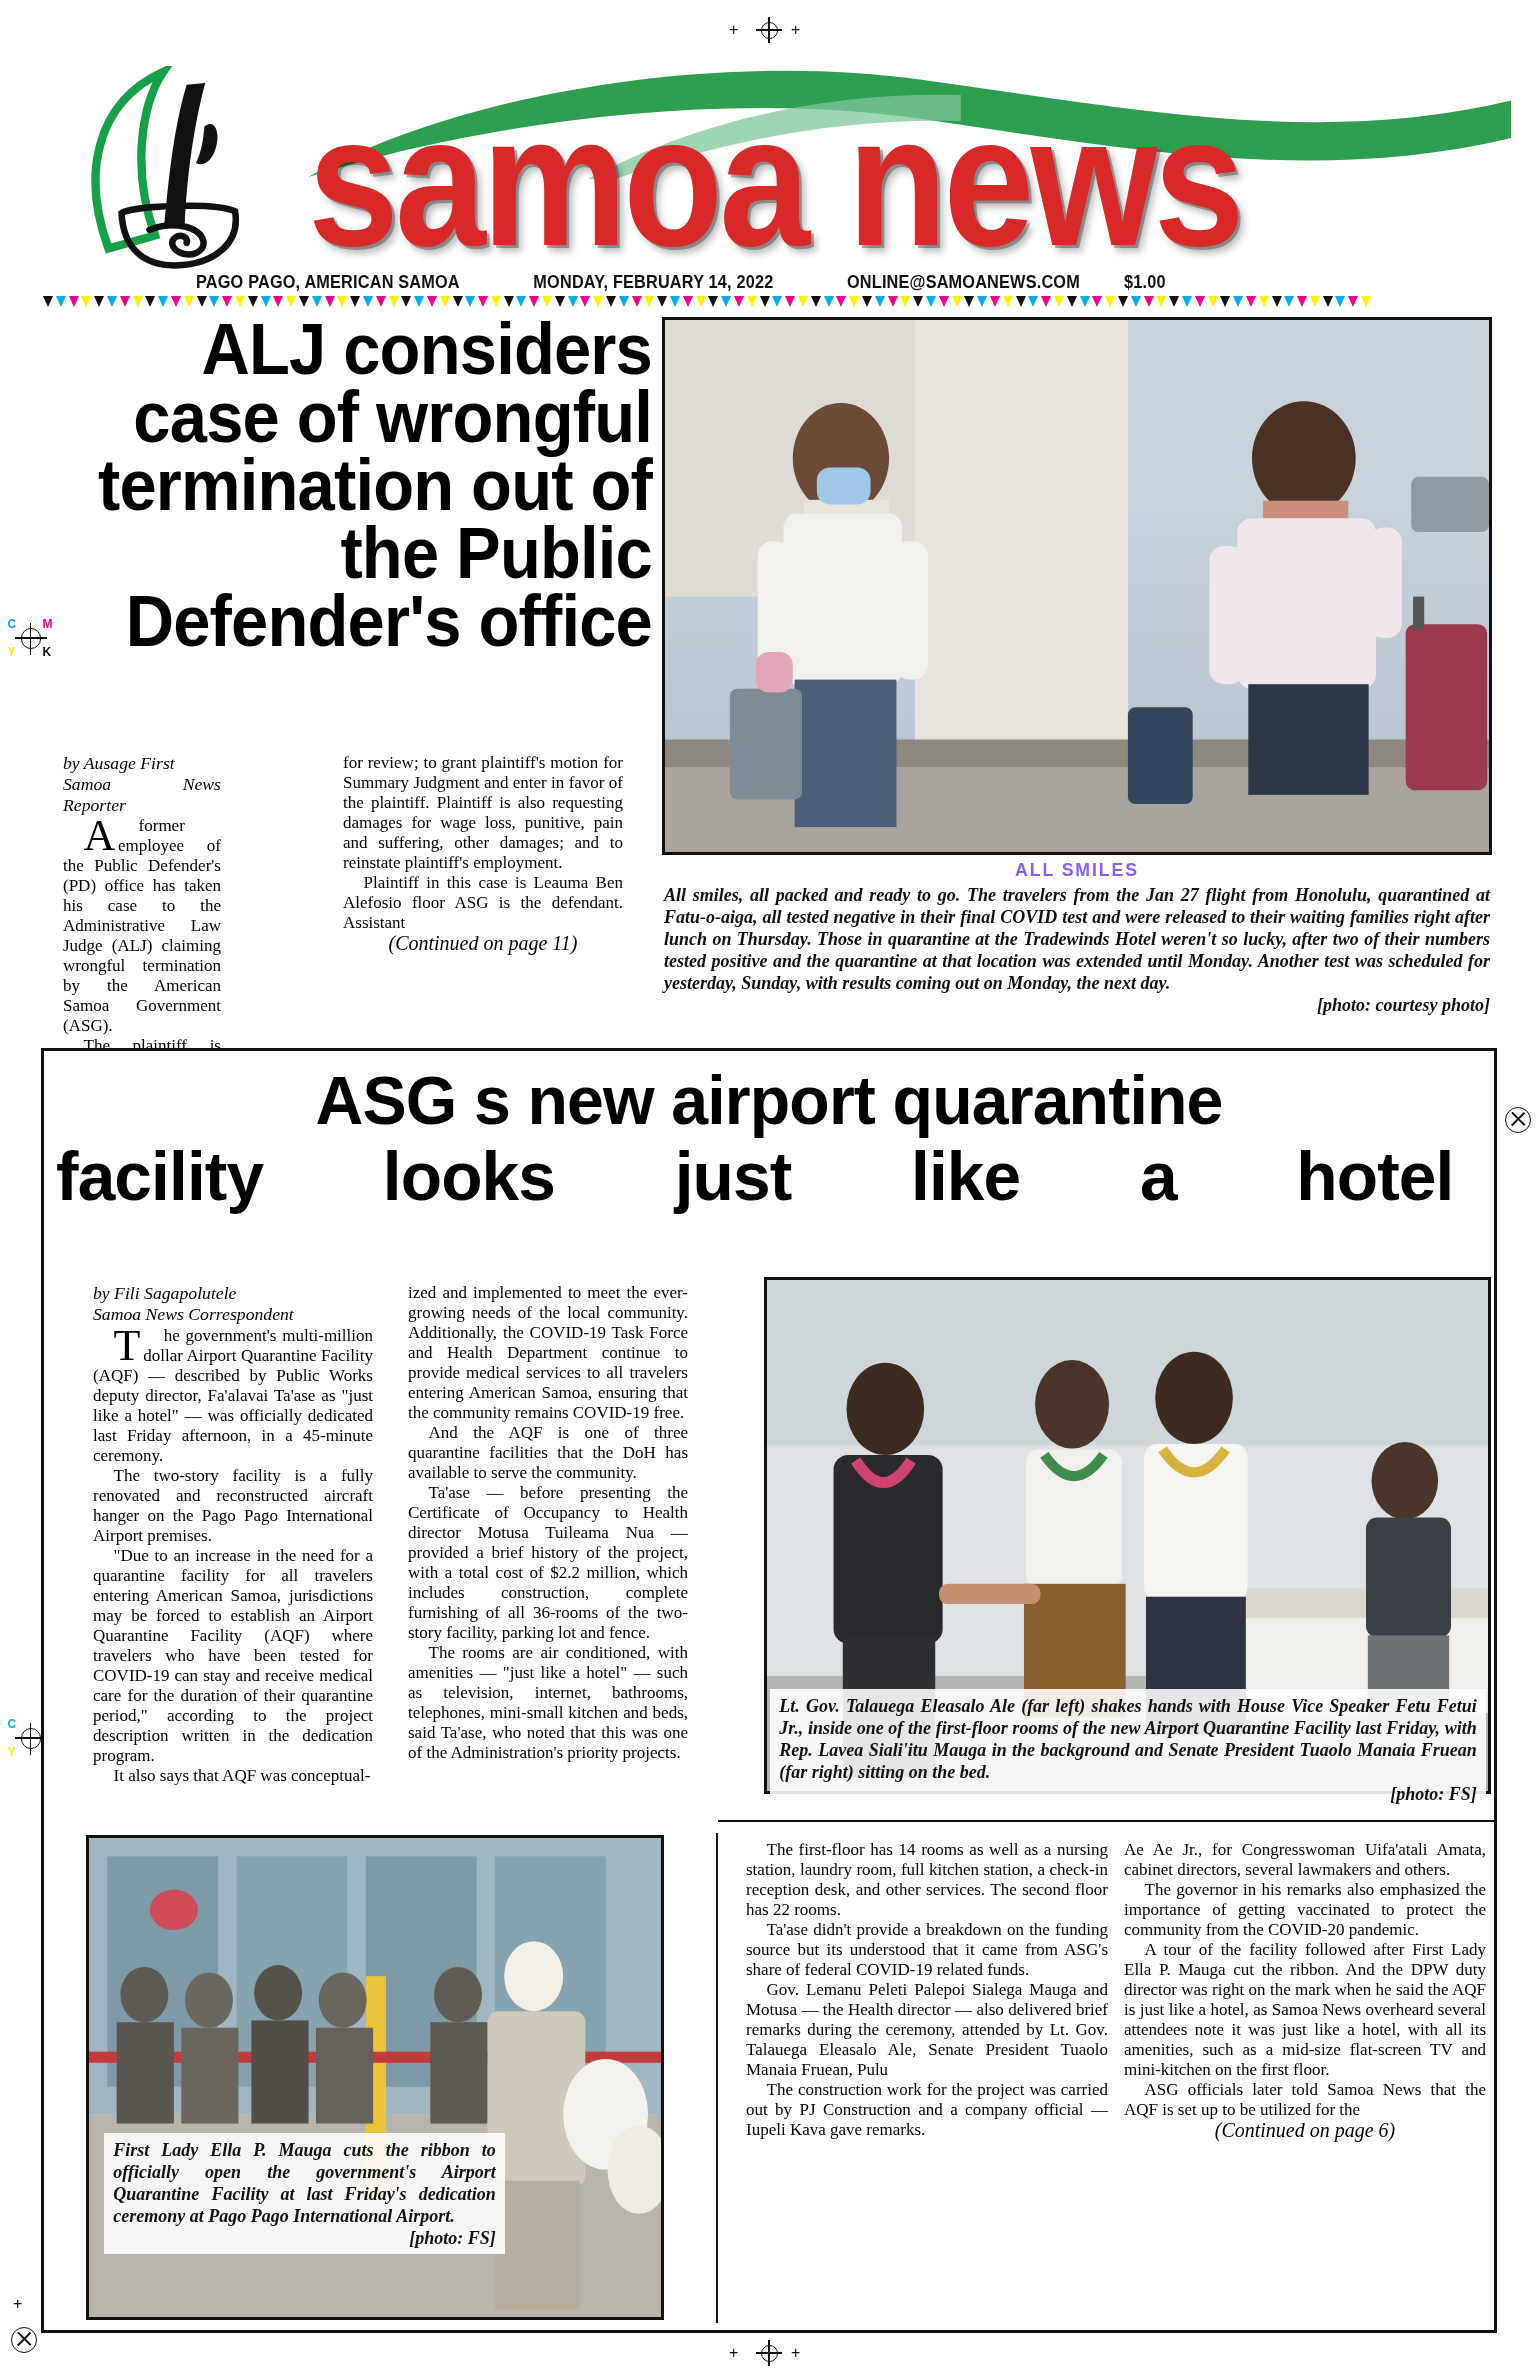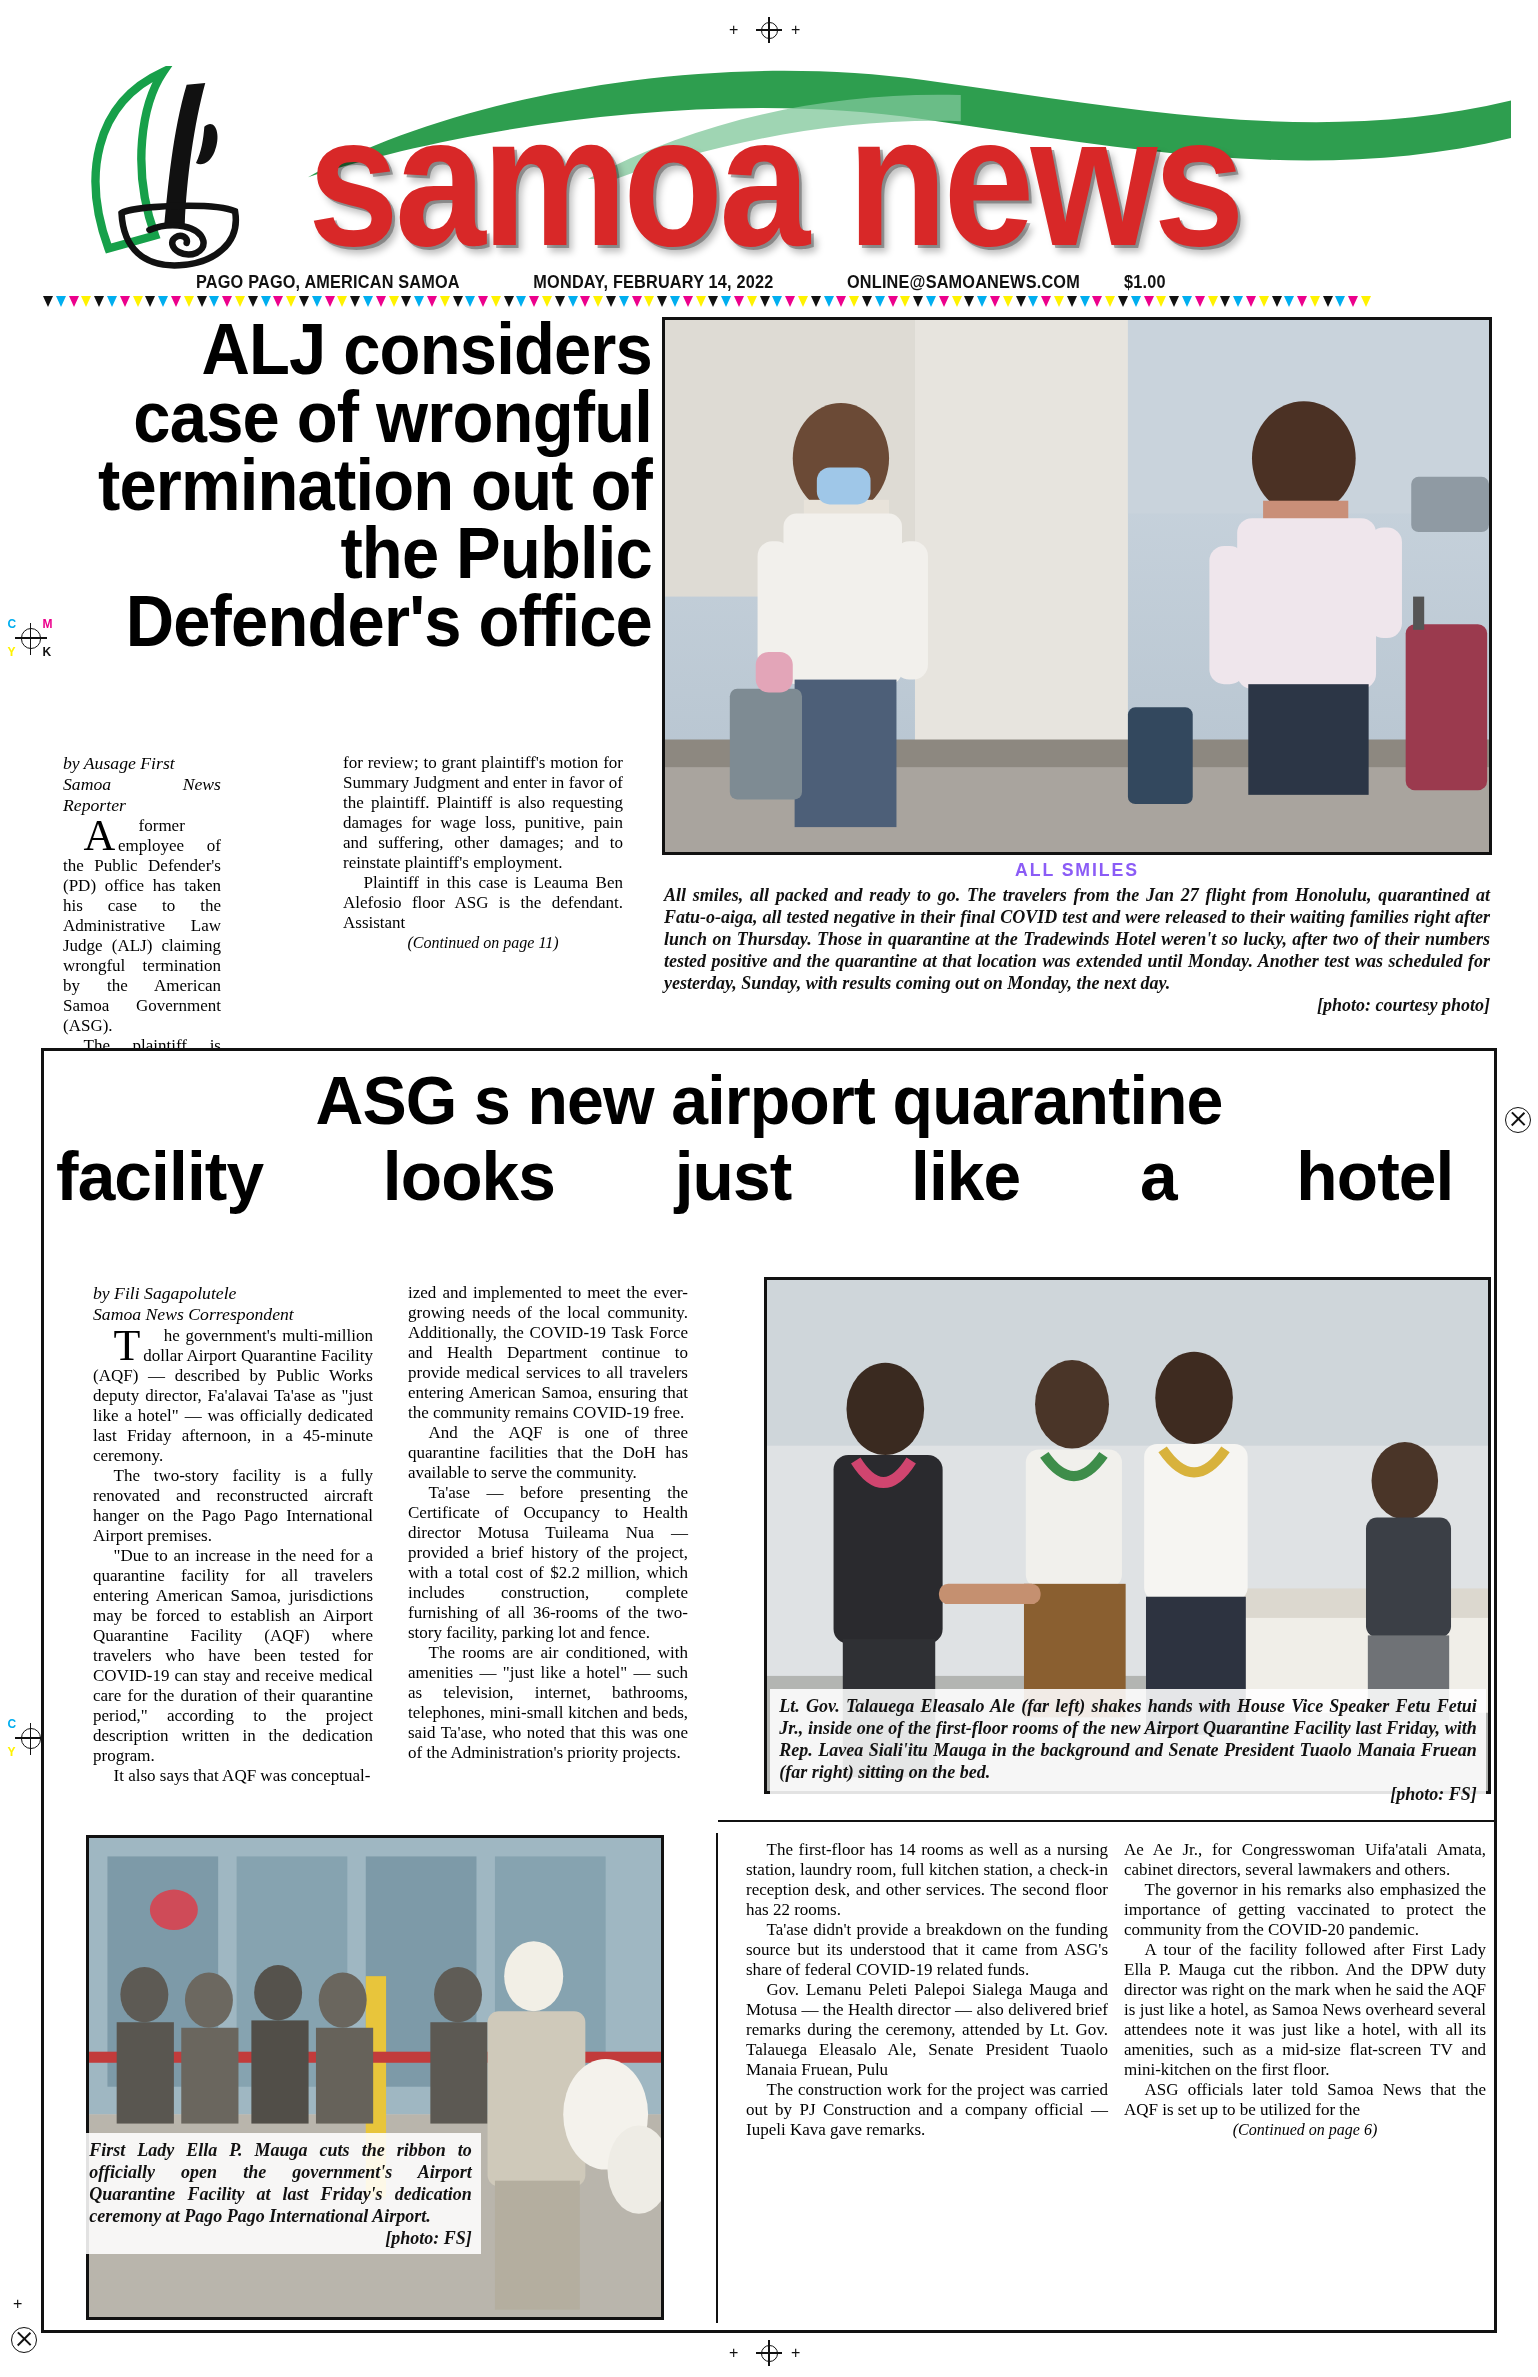--- a/index.html
+++ b/index.html
@@ -249,21 +249,21 @@
   .dropcap::first-letter {
     float: left;
     font-size: 44px;
     line-height: 36px;
     padding-right: 2.8px;
     padding-top: 1.9px;
     font-family: "Liberation Serif", serif;
   }
   .contd {
     font-style: italic;
-    font-size: 16px;
+    font-size: 20px;
     text-align: center;
     text-indent: 0 !important;
   }
 
   
   .story2-box {
     position: absolute;
     left: 41px; top: 1048px;
     width: 1456px; height: 1285px;
     border: 3.7px solid #111;
@@ -627,21 +627,21 @@
       <ellipse cx="482" cy="150" rx="32" ry="38" fill="#f2efe6"></ellipse>
       <rect x="432" y="188" width="106" height="190" rx="12" fill="#cfc9ba"></rect>
       <rect x="440" y="372" width="92" height="140" fill="#b4ae9f"></rect>
 
       <ellipse cx="560" cy="300" rx="46" ry="60" fill="#f4f2ec"></ellipse>
       <ellipse cx="596" cy="360" rx="34" ry="48" fill="#eeece5"></ellipse>
       <ellipse cx="92" cy="78" rx="26" ry="22" fill="#cf4b58"></ellipse>
     </svg>
   </div>
 
-  <div class="caption overlay" style="left:80px; top:2133px; width:401px;">
+  <div class="caption overlay" style="left:104px; top:2133px; width:401px;">
     <span>First Lady Ella P. Mauga cuts the ribbon to officially open the government's Airport Quarantine Facility at last Friday's dedication ceremony at Pago Pago International Airport.</span>
     <span class="credit">[photo: FS]</span>
   </div>
 
   <div class="col" style="left:746px; top:1840px; width:362px;">
     <p>The first-floor has 14 rooms as well as a nursing station, laundry room, full kitchen station, a check-in reception desk, and other services. The second floor has 22 rooms.</p>
     <p>Ta'ase didn't provide a breakdown on the funding source but its understood that it came from ASG's share of federal COVID-19 related funds.</p>
     <p>Gov. Lemanu Peleti Palepoi Sialega Mauga and Motusa — the Health director — also delivered brief remarks during the ceremony, attended by Lt. Gov. Talauega Eleasalo Ale, Senate President Tuaolo Manaia Fruean, Pulu</p>
     <p>The construction work for the project was carried out by PJ Construction and a company official — Iupeli Kava gave remarks.</p>
   </div>

